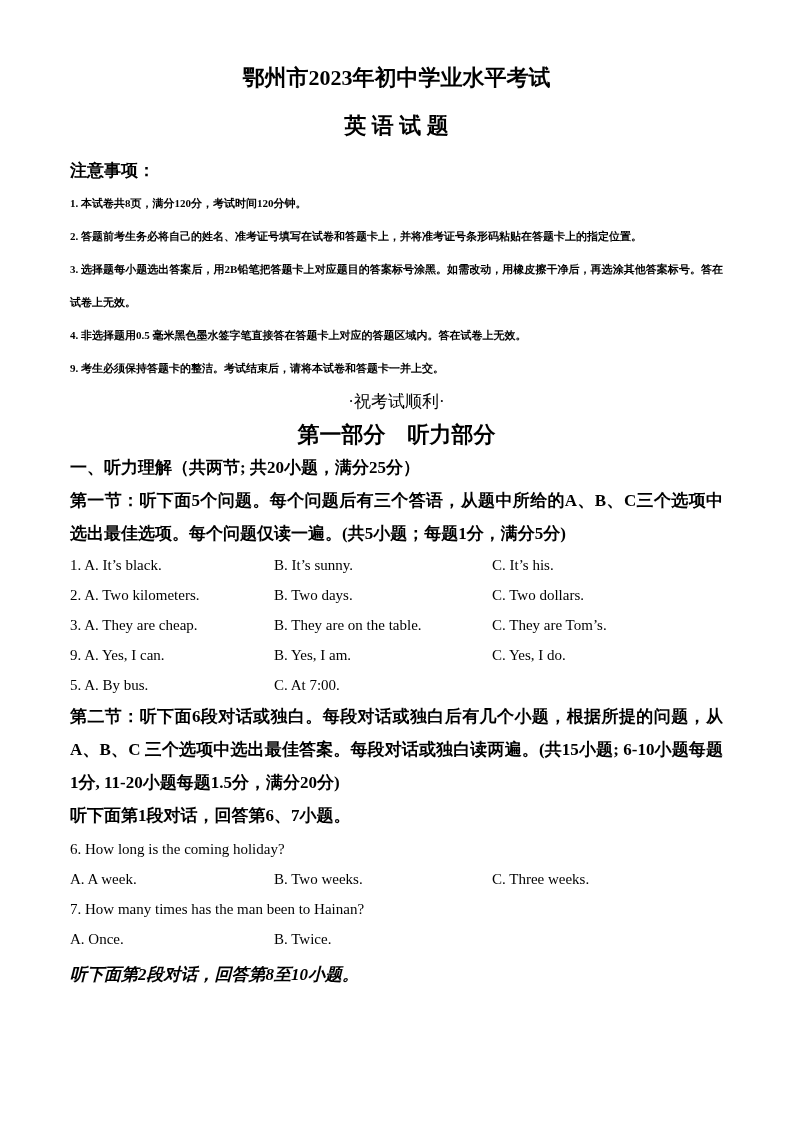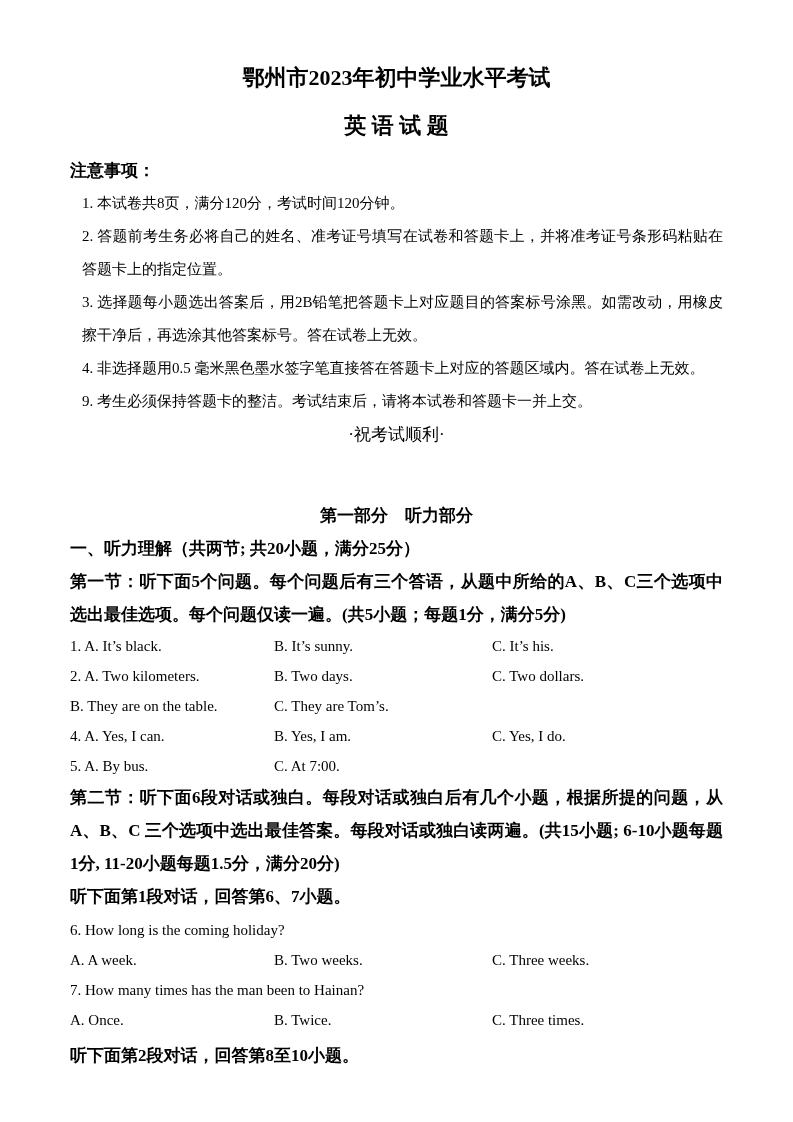--- a/index.html
+++ b/index.html
@@ -30,58 +30,56 @@
     font-weight: bold;
     line-height: 28px;
   }
   .notice-heading {
     margin-top: 14px;
     font-size: 17px;
     font-weight: bold;
     line-height: 33px;
   }
   .notice-item {
-    font-size: 15px;
-    font-weight: normal;
+    font-size: 11px;
+    font-weight: bold;
     line-height: 33px;
     text-align: justify;
-    margin-left: 12px;
   }
   .wish {
     text-align: center;
     font-size: 17px;
     font-weight: normal;
     line-height: 33px;
   }
   .part-heading {
     text-align: center;
-    font-size: 17px;
+    font-size: 22px;
     font-weight: bold;
     line-height: 33px;
-    margin-top: 48px;
   }
   .section-title, .section-instructions, .dialog-heading {
     font-size: 17px;
     font-weight: bold;
     line-height: 33px;
     text-align: justify;
   }
   .opt-row {
     display: grid;
     grid-template-columns: 204px 218px auto;
     font-size: 15px;
     line-height: 30px;
   }
   .opt-row span { white-space: nowrap; }
   .stem {
     font-size: 15px;
     line-height: 30px;
   }
   .q67-gap { margin-top: 2px; }
-  .dialog2 { margin-top: 4px; }
+  .dialog2 { margin-top: 4px; font-style: italic; }
 </style>
 </head>
 <body>
 
 <div class="page">
 
   <h1 class="title">鄂州市2023年初中学业水平考试</h1>
   <h2 class="subtitle">英 语 试 题</h2>
 
   <p class="notice-heading">注意事项：</p>
@@ -101,25 +99,26 @@
     <span>1. A. It’s black.</span>
     <span>B. It’s sunny.</span>
     <span>C. It’s his.</span>
   </div>
   <div class="opt-row">
     <span>2. A. Two kilometers.</span>
     <span>B. Two days.</span>
     <span>C. Two dollars.</span>
   </div>
   <div class="opt-row">
+    <span>3. A. They are cheap.</span>
     <span>B. They are on the table.</span>
     <span>C. They are Tom’s.</span>
   </div>
   <div class="opt-row">
-    <span>4. A. Yes, I can.</span>
+    <span>9. A. Yes, I can.</span>
     <span>B. Yes, I am.</span>
     <span>C. Yes, I do.</span>
   </div>
   <div class="opt-row">
     <span>5. A. By bus.</span>
     <span>C. At 7:00.</span>
   </div>
 
   <p class="section-instructions">第二节：听下面6段对话或独白。每段对话或独白后有几个小题，根据所提的问题，从A、B、C 三个选项中选出最佳答案。每段对话或独白读两遍。(共15小题; 6-10小题每题1分, 11-20小题每题1.5分，满分20分)</p>
   <p class="dialog-heading">听下面第1段对话，回答第6、7小题。</p>
@@ -128,18 +127,17 @@
   <div class="opt-row">
     <span>A. A week.</span>
     <span>B. Two weeks.</span>
     <span>C. Three weeks.</span>
   </div>
 
   <p class="stem">7. How many times has the man been to Hainan?</p>
   <div class="opt-row">
     <span>A. Once.</span>
     <span>B. Twice.</span>
-    <span>C. Three times.</span>
   </div>
 
   <p class="dialog-heading dialog2">听下面第2段对话，回答第8至10小题。</p>
 
 </div>
 
 </body></html>

